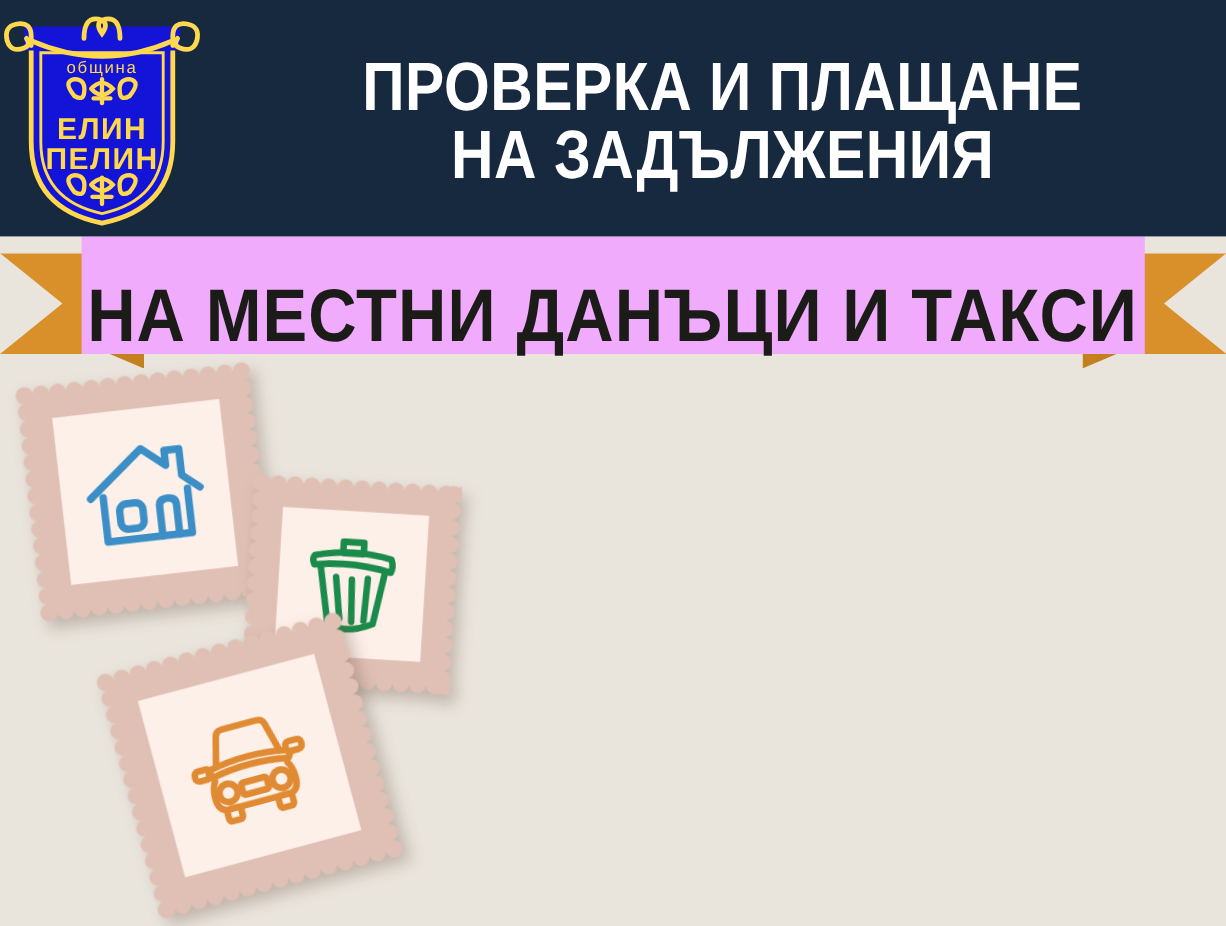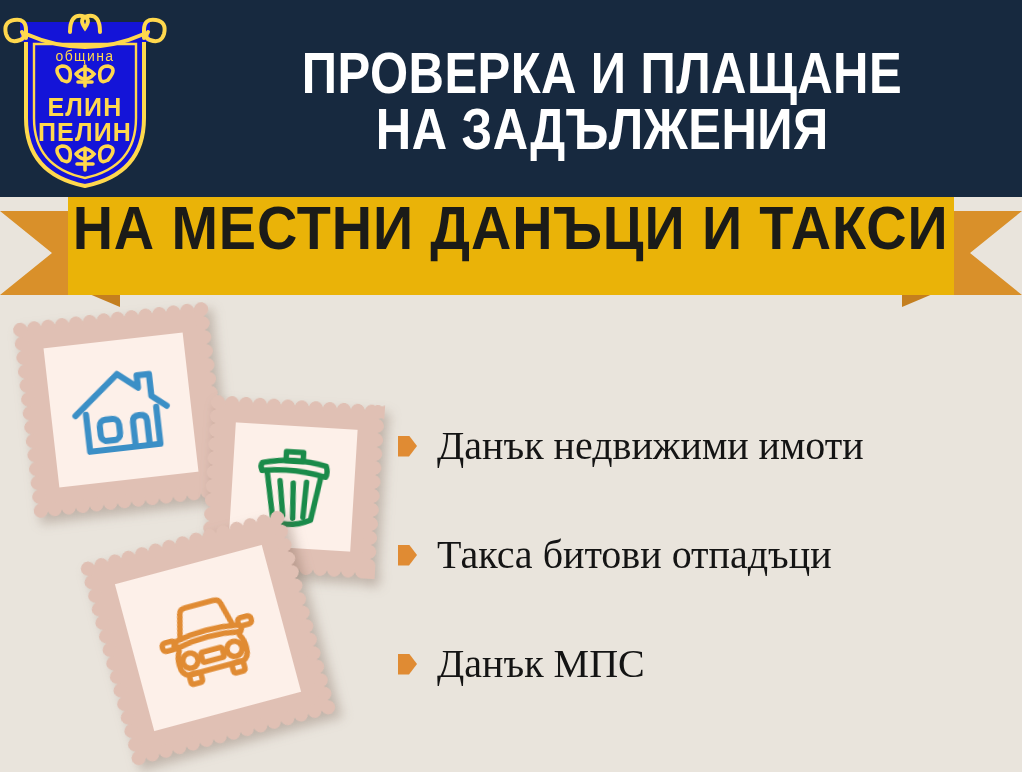--- a/index.html
+++ b/index.html
@@ -108,23 +108,23 @@
     height: 22px;
     background: #c47f1f;
     clip-path: polygon(0 0, 52px 0, 0 22px);
   }
   .ribbon-band {
     position: absolute;
     left: 68px;
     top: 0;
     width: 886px;
     height: 98px;
-    background: #eab308;
+    background: #f0abfc;
     display: flex;
-    align-items: flex-start;
+    align-items: flex-end;
     justify-content: center;
   }
   .ribbon-band .rtext {
     color: #1b1b18;
     font-family: "Liberation Sans Narrow", "Liberation Sans", sans-serif;
     font-weight: bold;
     font-size: 62px;
     line-height: 1;
     letter-spacing: 1px;
     transform: scaleX(0.9);
@@ -380,28 +380,14 @@
             <rect x="32" y="92" width="14" height="12" rx="3"></rect>
             <rect x="84" y="92" width="14" height="12" rx="3"></rect>
             <rect x="10" y="48" width="16" height="10" rx="4"></rect>
             <rect x="104" y="42" width="16" height="10" rx="4"></rect>
           </g>
         </svg>
       </div>
     </div>
   </div>
 
-  <div class="tax-list">
-    <div class="tax-item">
-      <span class="bullet"></span>
-      <span class="tax-label">Данък недвижими имоти</span>
-    </div>
-    <div class="tax-item">
-      <span class="bullet"></span>
-      <span class="tax-label">Такса битови отпадъци</span>
-    </div>
-    <div class="tax-item">
-      <span class="bullet"></span>
-      <span class="tax-label">Данък МПС</span>
-    </div>
-  </div>
 
 </div>
 
 </body></html>

